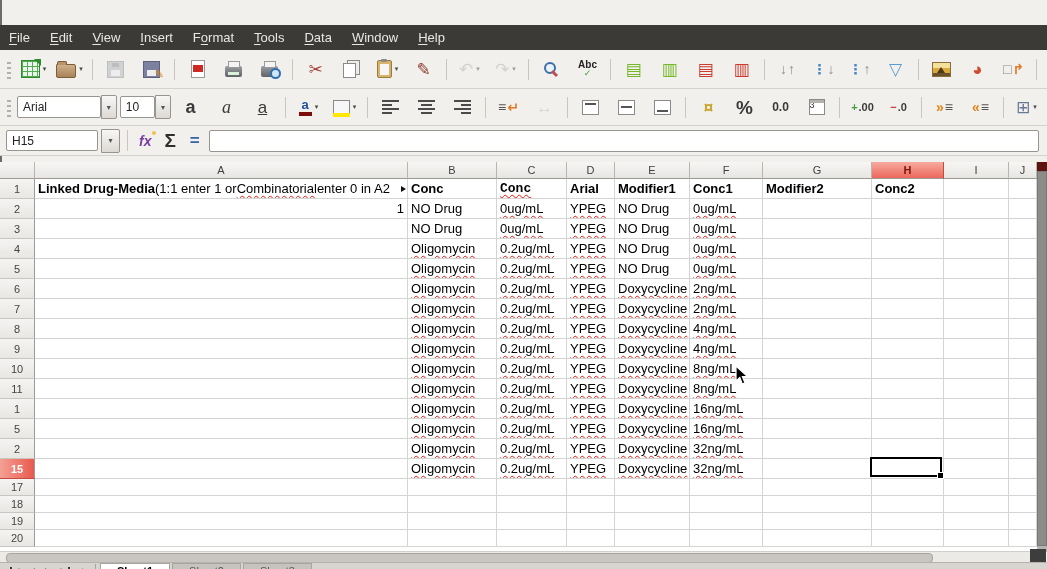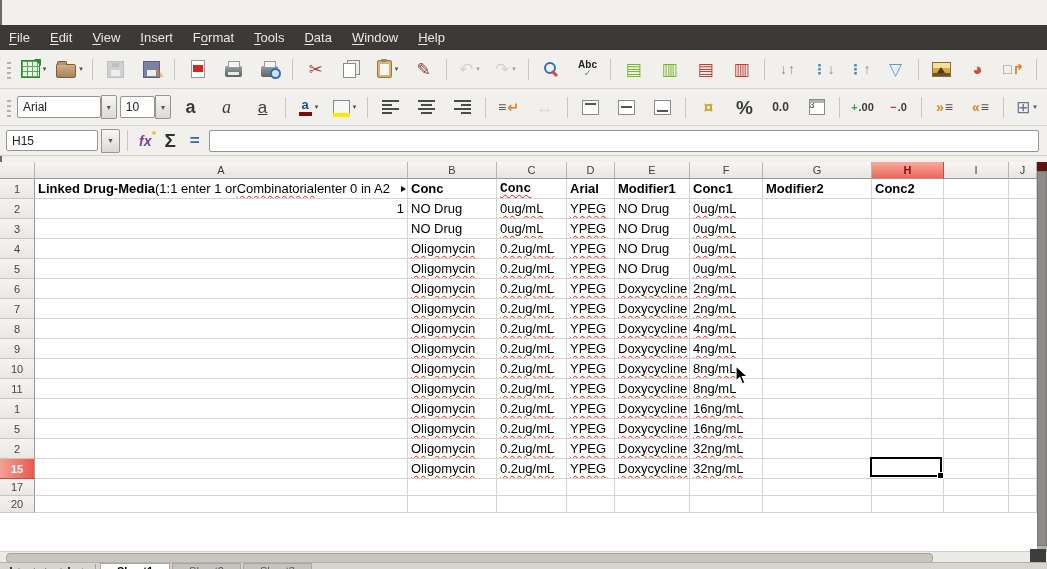--- a/index.html
+++ b/index.html
@@ -770,20 +770,46 @@
         <div class="gc" style="width: 70px; height: 17px;"></div>
         <div class="gc" style="width: 48px; height: 17px;"></div>
         <div class="gc" style="width: 75px; height: 17px;"></div>
         <div class="gc" style="width: 73px; height: 17px;"></div>
         <div class="gc" style="width: 109px; height: 17px;"></div>
         <div class="gc" style="width: 72px; height: 17px;"></div>
         <div class="gc" style="width: 65px; height: 17px;"></div>
         <div class="gc" style="width: 28px; height: 17px;"></div>
       </div>
       <div class="grow">
+        <div class="rh" style="height: 17px;">18</div>
+        <div class="gc" style="width: 373px; height: 17px;"></div>
+        <div class="gc" style="width: 89px; height: 17px;"></div>
+        <div class="gc" style="width: 70px; height: 17px;"></div>
+        <div class="gc" style="width: 48px; height: 17px;"></div>
+        <div class="gc" style="width: 75px; height: 17px;"></div>
+        <div class="gc" style="width: 73px; height: 17px;"></div>
+        <div class="gc" style="width: 109px; height: 17px;"></div>
+        <div class="gc" style="width: 72px; height: 17px;"></div>
+        <div class="gc" style="width: 65px; height: 17px;"></div>
+        <div class="gc" style="width: 28px; height: 17px;"></div>
+      </div>
+      <div class="grow">
+        <div class="rh" style="height: 17px;">19</div>
+        <div class="gc" style="width: 373px; height: 17px;"></div>
+        <div class="gc" style="width: 89px; height: 17px;"></div>
+        <div class="gc" style="width: 70px; height: 17px;"></div>
+        <div class="gc" style="width: 48px; height: 17px;"></div>
+        <div class="gc" style="width: 75px; height: 17px;"></div>
+        <div class="gc" style="width: 73px; height: 17px;"></div>
+        <div class="gc" style="width: 109px; height: 17px;"></div>
+        <div class="gc" style="width: 72px; height: 17px;"></div>
+        <div class="gc" style="width: 65px; height: 17px;"></div>
+        <div class="gc" style="width: 28px; height: 17px;"></div>
+      </div>
+      <div class="grow">
         <div class="rh" style="height: 17px;">20</div>
         <div class="gc" style="width: 373px; height: 17px;"></div>
         <div class="gc" style="width: 89px; height: 17px;"></div>
         <div class="gc" style="width: 70px; height: 17px;"></div>
         <div class="gc" style="width: 48px; height: 17px;"></div>
         <div class="gc" style="width: 75px; height: 17px;"></div>
         <div class="gc" style="width: 73px; height: 17px;"></div>
         <div class="gc" style="width: 109px; height: 17px;"></div>
         <div class="gc" style="width: 72px; height: 17px;"></div>
         <div class="gc" style="width: 65px; height: 17px;"></div>

